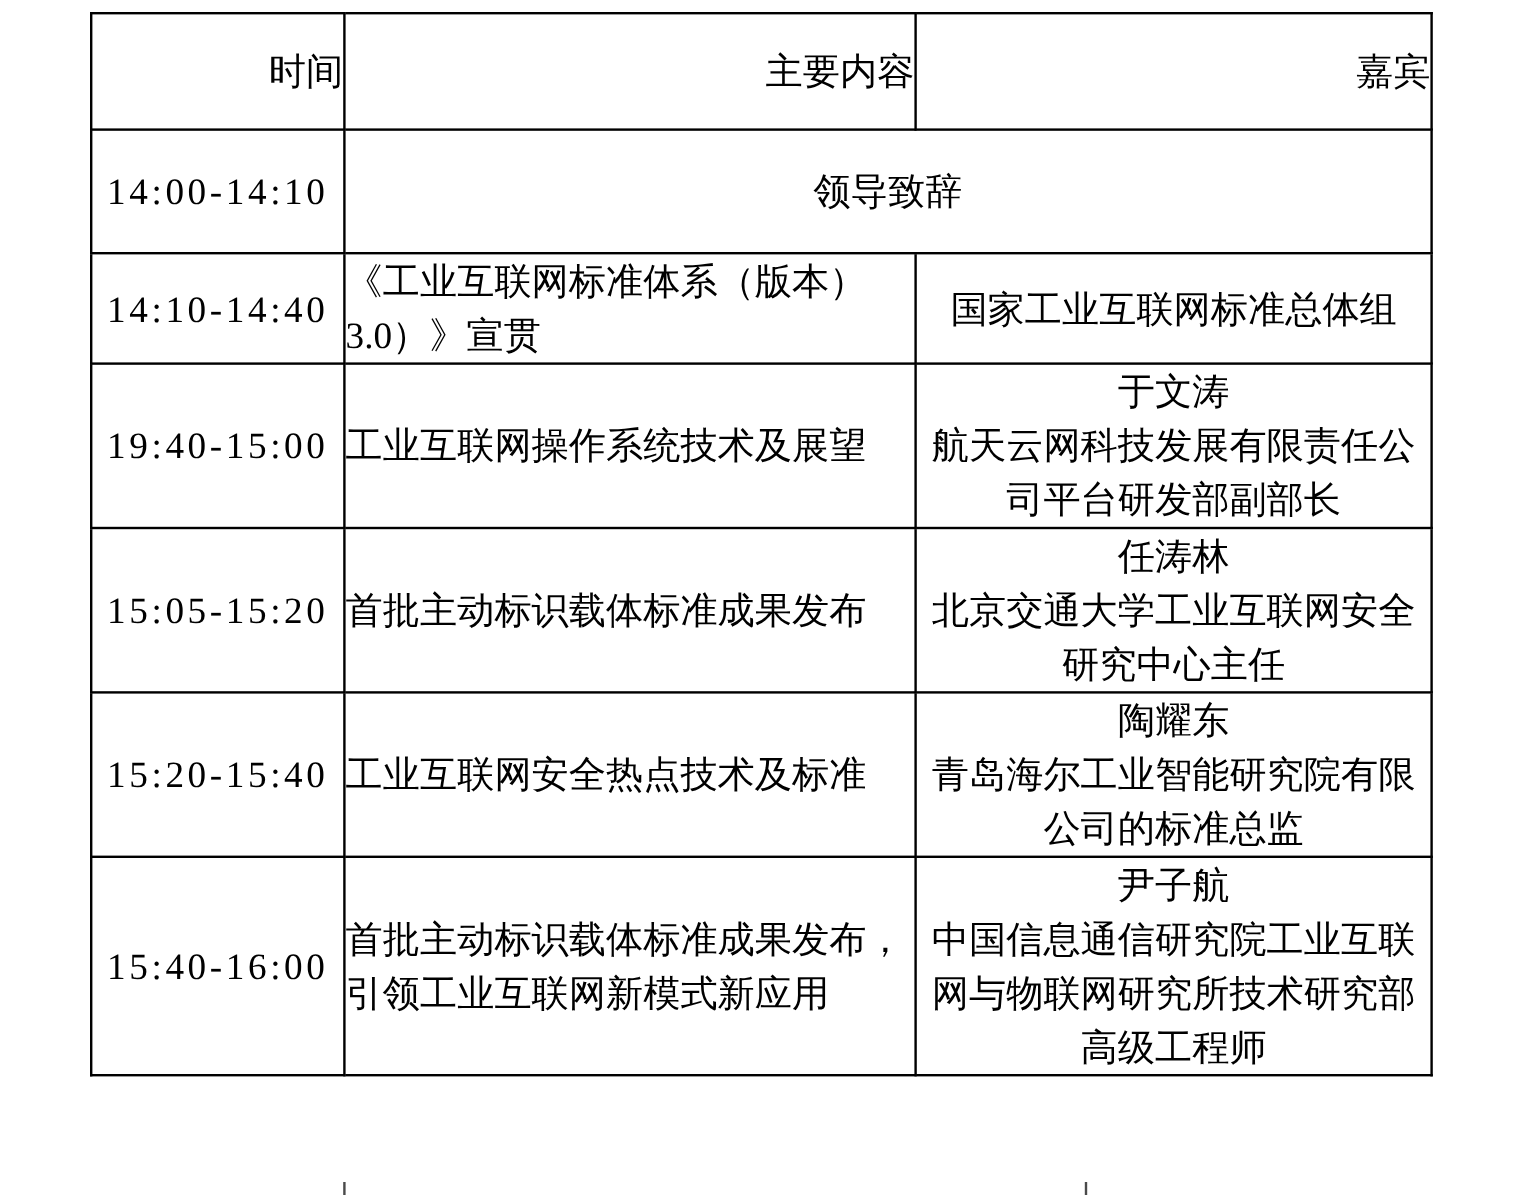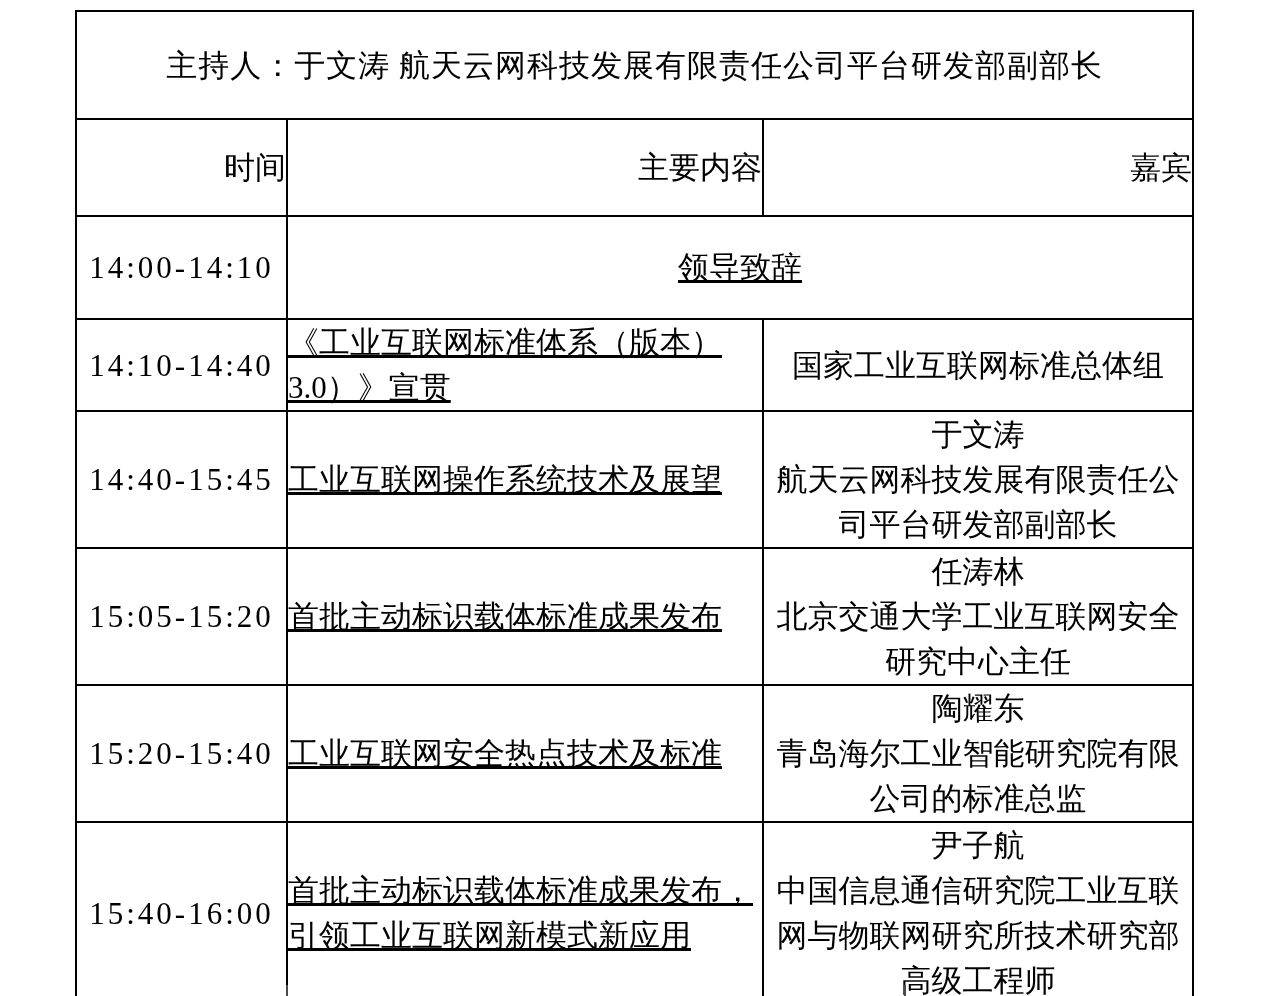--- a/index.html
+++ b/index.html
@@ -48,21 +48,20 @@
   }
   td.time {
     text-align: center;
     letter-spacing: 3px;
     white-space: nowrap;
   }
   td.content {
     text-align: left;
     padding-left: 13px;
     padding-right: 6px;
-    text-decoration: underline;
   }
   td.content.center {
     text-align: center;
     padding: 0;
   }
   td.guest {
     text-align: center;
     padding-left: 13px;
     padding-right: 26px;
     white-space: pre-line;
@@ -79,43 +78,40 @@
 <div class="page">
 
   <table class="agenda">
     <colgroup>
       <col style="width:211px">
       <col style="width:476px">
       <col style="width:430px">
     </colgroup>
 
     <tbody>
-        <tr style="height:108px">
-      <td class="moderator" colspan="3">主持人：于文涛  航天云网科技发展有限责任公司平台研发部副部长</td>
-    </tr>
 
     <tr style="height:97px">
       <th class="colhead">时间</th>
       <th class="colhead">主要内容</th>
       <th class="colhead">嘉宾</th>
     </tr>
 
     <tr style="height:103px">
       <td class="time">14:00-14:10</td>
       <td class="content center" colspan="2">领导致辞</td>
     </tr>
 
     <tr style="height:87px">
       <td class="time">14:10-14:40</td>
       <td class="content">《工业互联网标准体系（版本）3.0）》宣贯</td>
       <td class="guest">国家工业互联网标准总体组</td>
     </tr>
 
     <tr style="height:131px">
-      <td class="time">14:40-15:45</td>
+      <td class="time">19:40-15:00</td>
       <td class="content">工业互联网操作系统技术及展望</td>
       <td class="guest">于文涛
 航天云网科技发展有限责任公司平台研发部副部长</td>
     </tr>
 
     <tr style="height:136px">
       <td class="time">15:05-15:20</td>
       <td class="content">首批主动标识载体标准成果发布</td>
       <td class="guest">任涛林
 北京交通大学工业互联网安全研究中心主任</td>

